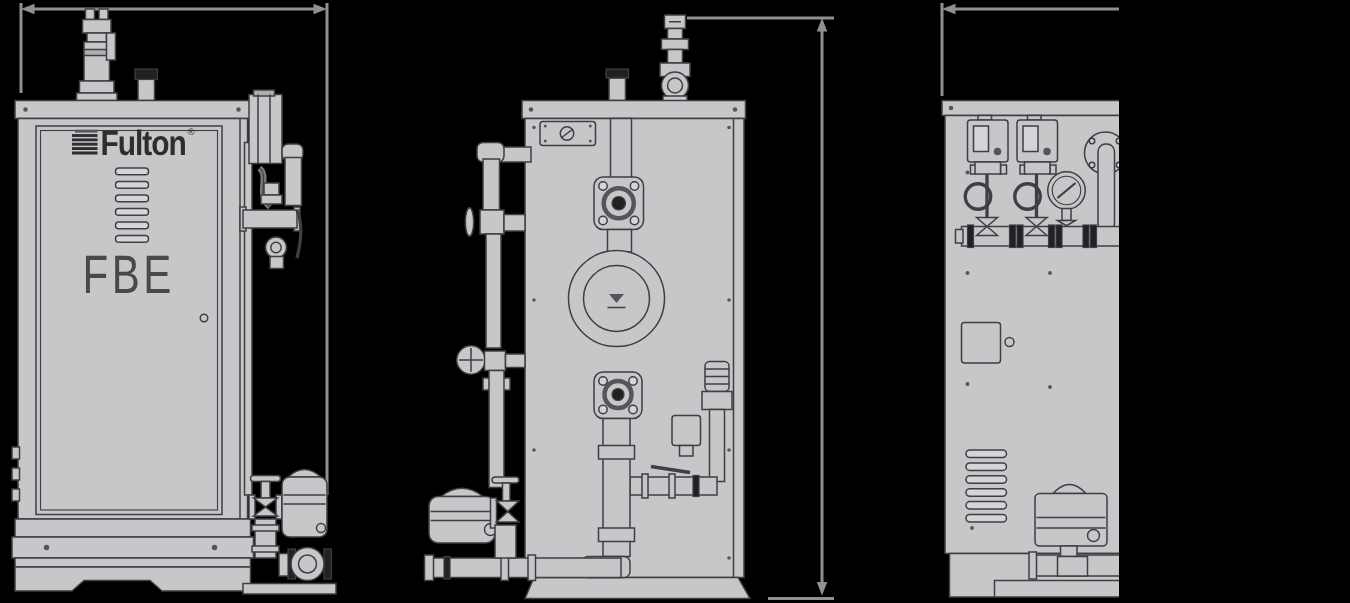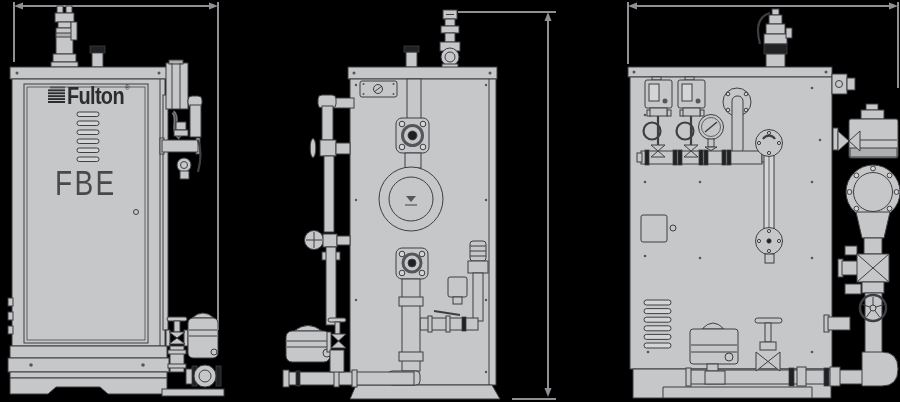--- a/index.html
+++ b/index.html
@@ -1,16 +1,16 @@
 <!DOCTYPE html>
 <html><head>
 <meta charset="utf-8">
 <style>
   html,body{margin:0;padding:0;background:#000;}
-  .stage{position:relative;width:900px;height:402px;overflow:hidden;background:#000;}
+  .stage{position:relative;width:746px;height:402px;overflow:hidden;background:#000;}
   svg{display:block;}
   .f  {fill:#c6c7c9;stroke:#3e3f42;stroke-width:1;}
   .f2 {fill:#d4d5d7;stroke:#3e3f42;stroke-width:1;}
   .f3 {fill:#aeafb1;stroke:#3e3f42;stroke-width:1;}
   .s  {fill:none;stroke:#3e3f42;stroke-width:1;}
   .sth{fill:none;stroke:#3e3f42;stroke-width:0.75;}
   .s2 {fill:none;stroke:#3e3f42;stroke-width:2.2;}
   .dk {fill:#202123;stroke:#3e3f42;stroke-width:0.8;}
   .scr{fill:#55565a;stroke:none;}
   .dim{stroke:#8f9093;stroke-width:2;fill:none;}

